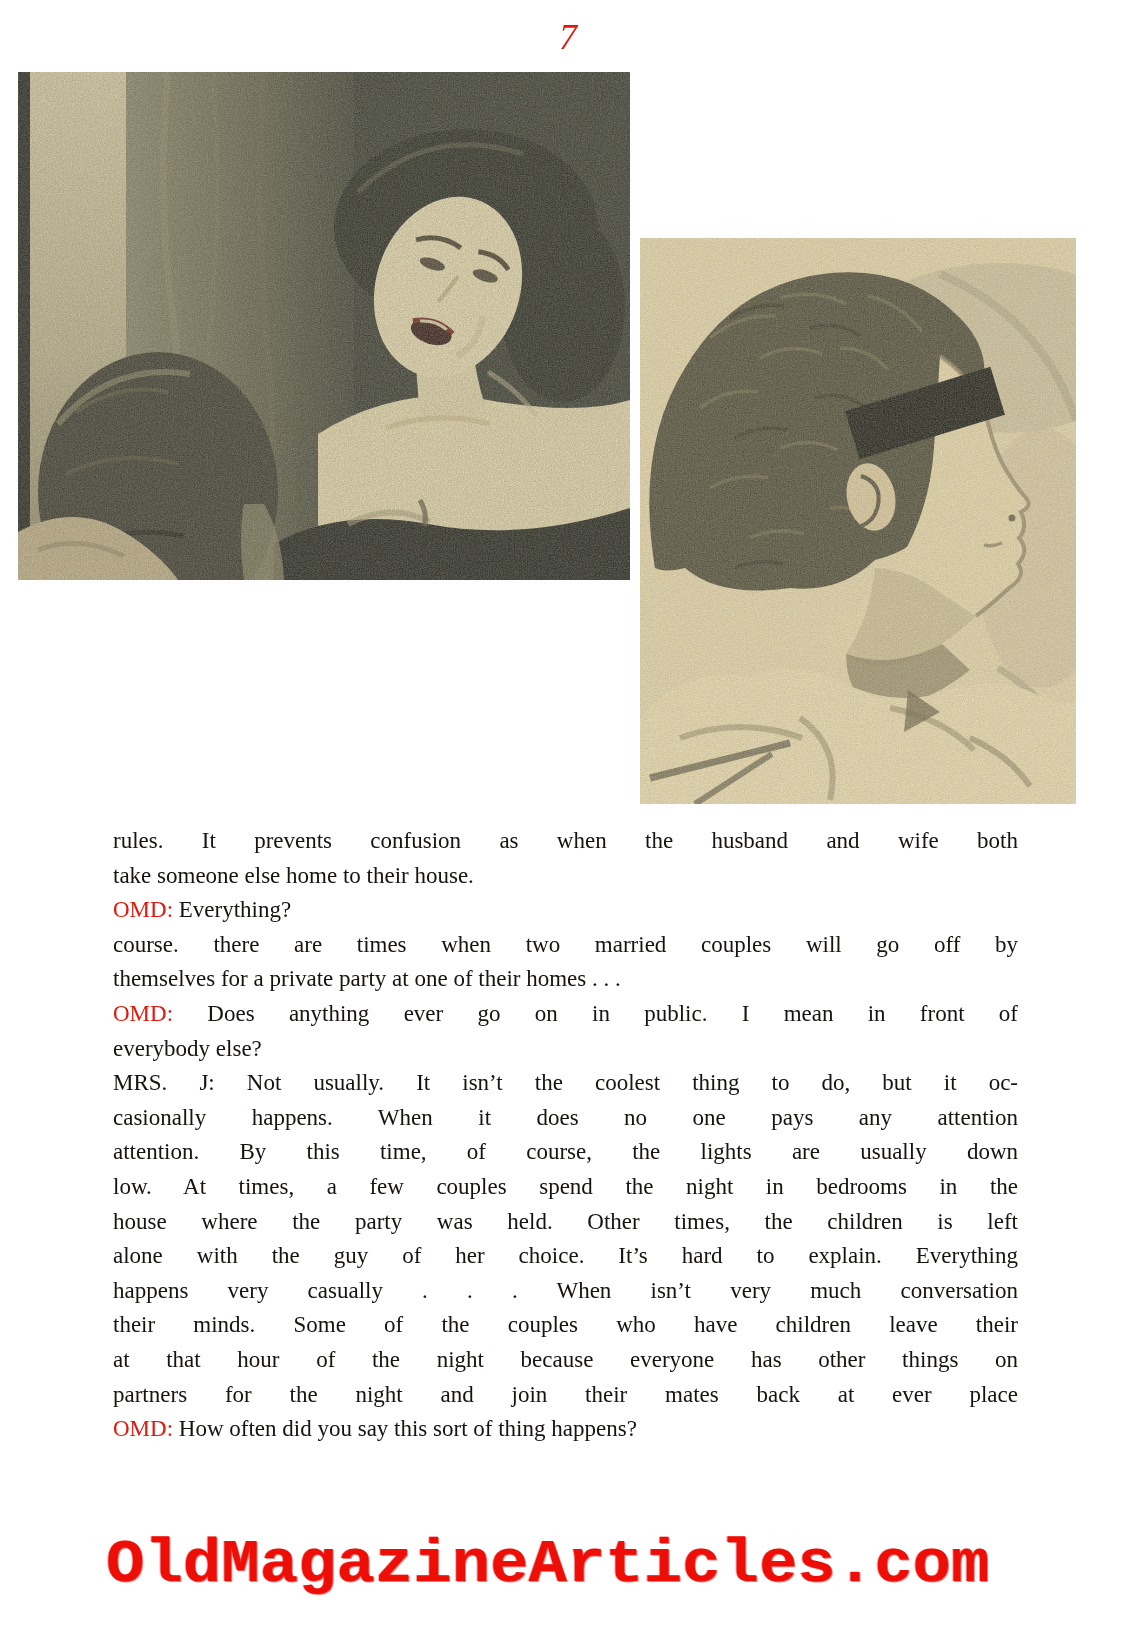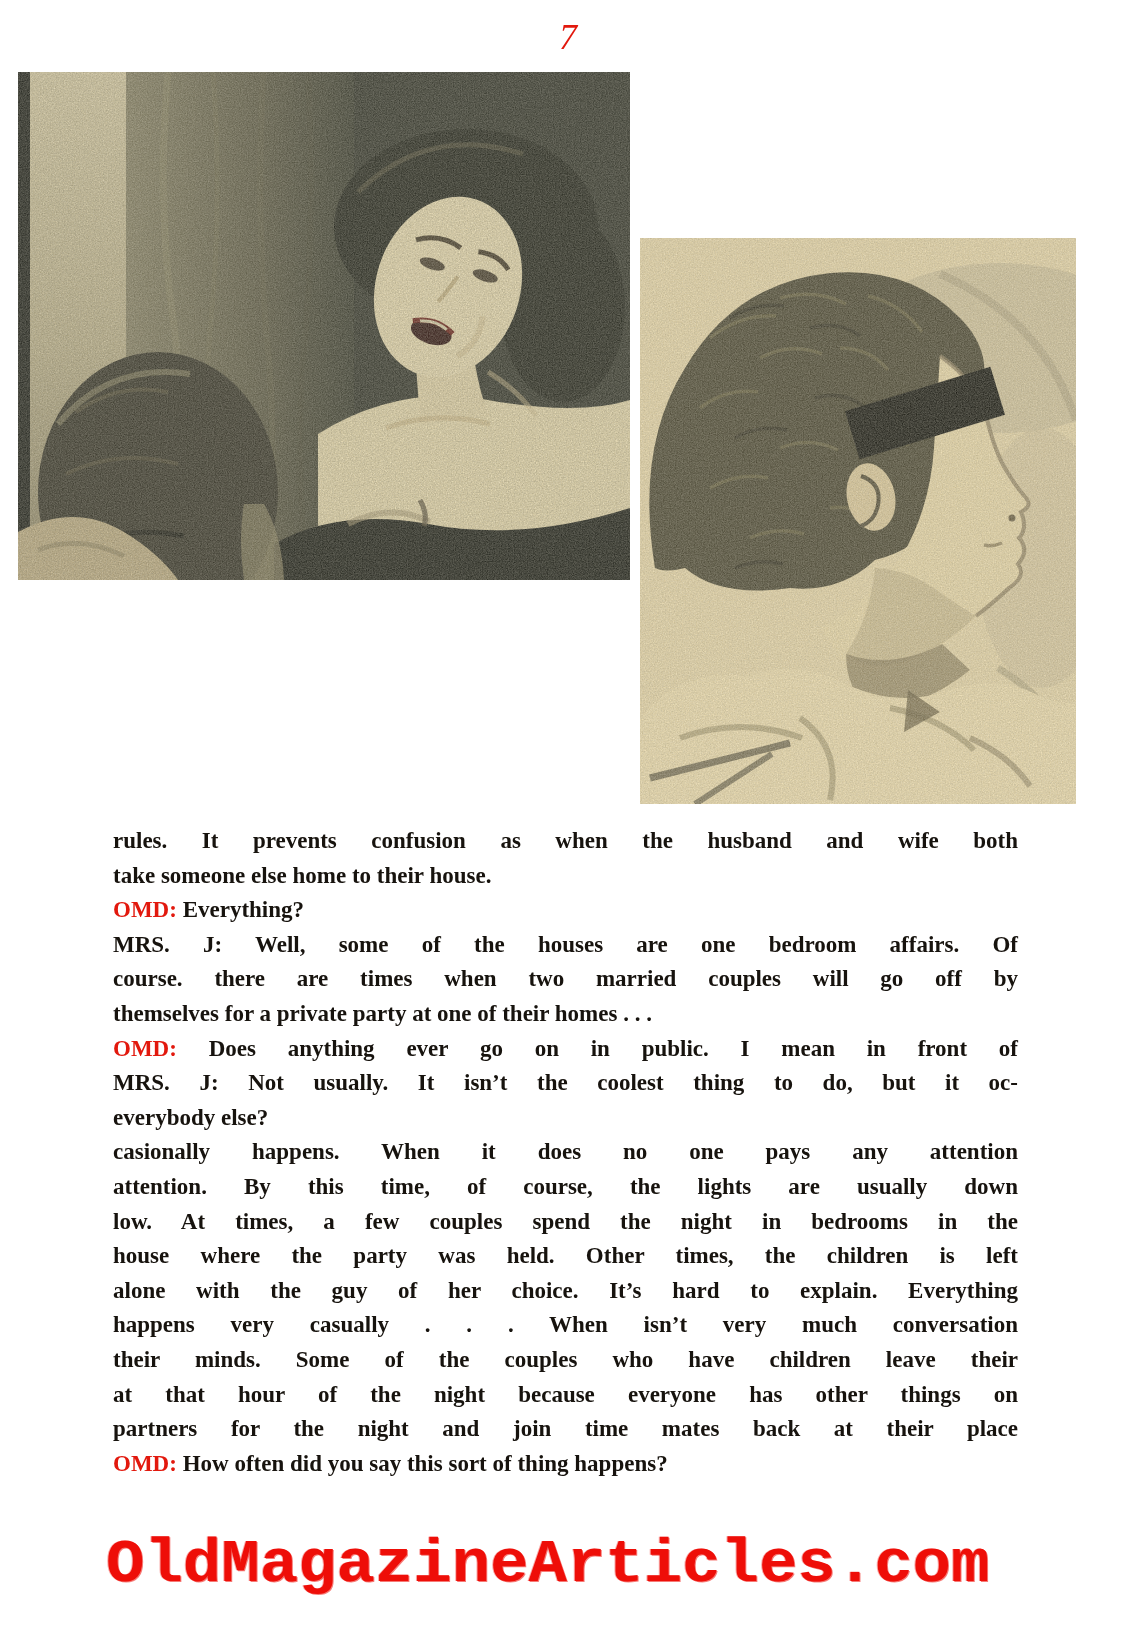--- a/index.html
+++ b/index.html
@@ -23,21 +23,20 @@
   .photo-1{left:18px;top:72px;}
   .photo-2{left:640px;top:238px;}
   .article{
     position:absolute;left:113px;top:824px;width:905px;
     font-size:23px;color:var(--ink,#151310);
   }
   .line{
     line-height:34.6px;
     text-align:left;
     white-space:normal;
-    font-weight:bold;
   }
   .line.jl{
     text-align:justify;
     text-align-last:justify;
   }
   .spk{color:var(--ink,#151310);}
   .spk.red{color:var(--red,#e2180d);}
   .logo{
     position:absolute;left:106px;top:1534px;width:940px;
     font-family:"Liberation Mono","DejaVu Sans Mono",monospace;
@@ -173,33 +172,32 @@
 
       <rect width="436" height="566" filter="url(#nL)" opacity="0.3"></rect>
       <rect width="436" height="566" filter="url(#nD)" opacity="0.22"></rect>
     </svg>
   </figure>
 
   <div class="article">
     <div class="line jl"><span class="txt">rules. It prevents confusion as when the husband and wife both</span></div>
     <div class="line"><span class="txt">take someone else home to their house.</span></div>
     <div class="line"><span class="spk red">OMD:</span> <span class="txt">Everything?</span></div>
-    <div class="line jl"><span class="spk">MRS. J:</span> <span class="txt">Well, some of the houses are one bedroom affairs. Of</span></div>
     <div class="line jl"><span class="txt">course. there are times when two married couples will go off by</span></div>
     <div class="line"><span class="txt">themselves for a private party at one of their homes . . .</span></div>
     <div class="line jl"><span class="spk red">OMD:</span> <span class="txt">Does anything ever go on in public. I mean in front of</span></div>
+    <div class="line"><span class="txt">everybody else?</span></div>
     <div class="line jl"><span class="spk">MRS. J:</span> <span class="txt">Not usually. It isn’t the coolest thing to do, but it oc-</span></div>
-    <div class="line"><span class="txt">everybody else?</span></div>
     <div class="line jl"><span class="txt">casionally happens. When it does no one pays any attention</span></div>
     <div class="line jl"><span class="txt">attention. By this time, of course, the lights are usually down</span></div>
     <div class="line jl"><span class="txt">low. At times, a few couples spend the night in bedrooms in the</span></div>
     <div class="line jl"><span class="txt">house where the party was held. Other times, the children is left</span></div>
     <div class="line jl"><span class="txt">alone with the guy of her choice. It’s hard to explain. Everything</span></div>
     <div class="line jl"><span class="txt">happens very casually . . . When isn’t very much conversation</span></div>
     <div class="line jl"><span class="txt">their minds. Some of the couples who have children leave their</span></div>
     <div class="line jl"><span class="txt">at that hour of the night because everyone has other things on</span></div>
-    <div class="line jl"><span class="txt">partners for the night and join time mates back at their place</span></div>
+    <div class="line jl"><span class="txt">partners for the night and join their mates back at ever place</span></div>
     <div class="line"><span class="spk red">OMD:</span> <span class="txt">How often did you say this sort of thing happens?</span></div>
   </div>
 
   <div class="logo">OldMagazineArticles.com</div>
 
 </div>
 
 </body></html>

